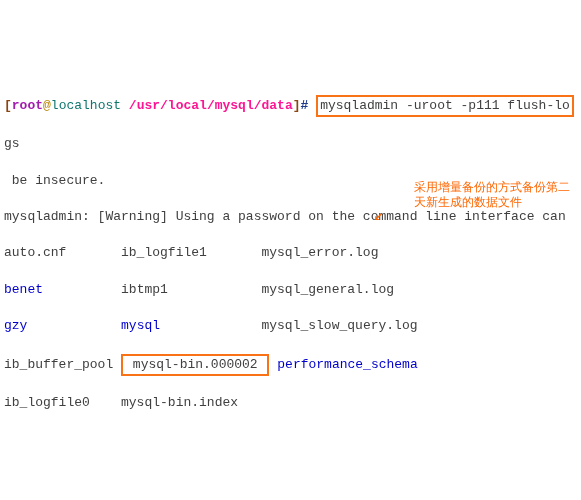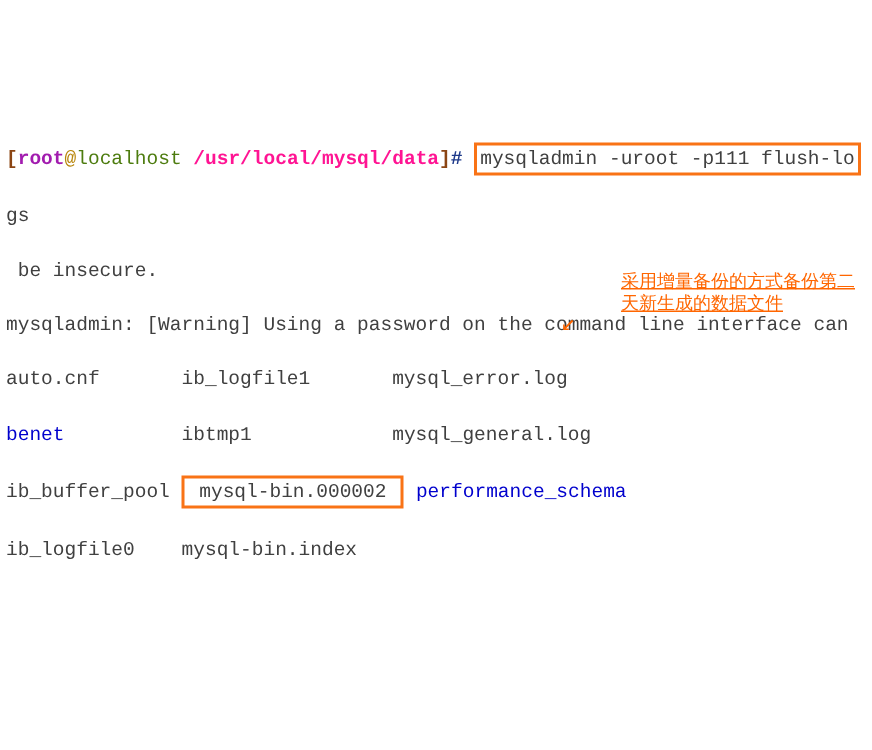--- a/index.html
+++ b/index.html
@@ -9,53 +9,53 @@
     line-height: 1.4;
     background: #fff;
     padding: 4px;
     width: 581px;
     white-space: pre;
   }
   .line { display: block; }
   .bracket { color: #8B4513; font-weight: bold; }
   .root { color: #a21caf; font-weight: bold; }
   .at { color: #B8860B; }
-  .host { color: #4d7c0f; }
+  .host { color: #0f766e; }
   .path { color: #FF1493; font-weight: bold; }
   .dollar { color: #1E3A8A; font-weight: bold; }
   .blue { color: #0000CD; font-weight: normal; }
   .gray { color: #404040; }
   .redbox { border: 2px solid #f97316; padding: 0 2px; display: inline-block; }
   .annot {
     position: absolute;
     color: #FF6600;
     font-size: 12px;
     font-family: sans-serif;
     line-height: 1.2;
-    text-decoration: underline;
   }
   .arrow {
     position: absolute;
     color: #FF6600;
     font-size: 16px;
   }
   .wrap { position: relative; }
 </style>
 </head>
 <body>
 <div class="wrap">
 
 
 
 <span class="line"><span class="bracket">[</span><span class="root">root</span><span class="at">@</span><span class="host">localhost</span><span class="path"> /usr/local/mysql/data</span><span class="bracket">]</span><span class="dollar">#</span> <span class="redbox"><span class="gray">mysqladmin -uroot -p111 flush-lo</span></span></span>
 <span class="line gray">gs</span>
 <span class="line gray"> be insecure.</span>
 <span class="line gray">mysqladmin: [Warning] Using a password on the command line interface can</span>
 <span class="line gray">auto.cnf       ib_logfile1       mysql_error.log</span>
 <span class="line"><span class="blue">benet</span><span class="gray">          ibtmp1            mysql_general.log</span></span>
+<span class="line"><span class="blue">gzy</span><span class="gray">            </span><span class="blue">mysql</span><span class="gray">             mysql_slow_query.log</span></span>
 <span class="line"><span class="gray">ib_buffer_pool </span><span class="redbox"><span class="gray"> mysql-bin.000002 </span></span><span class="gray"> </span><span class="blue">performance_schema</span></span>
 <span class="line gray">ib_logfile0    mysql-bin.index</span>
 
 
 
 
 
 
 
 

